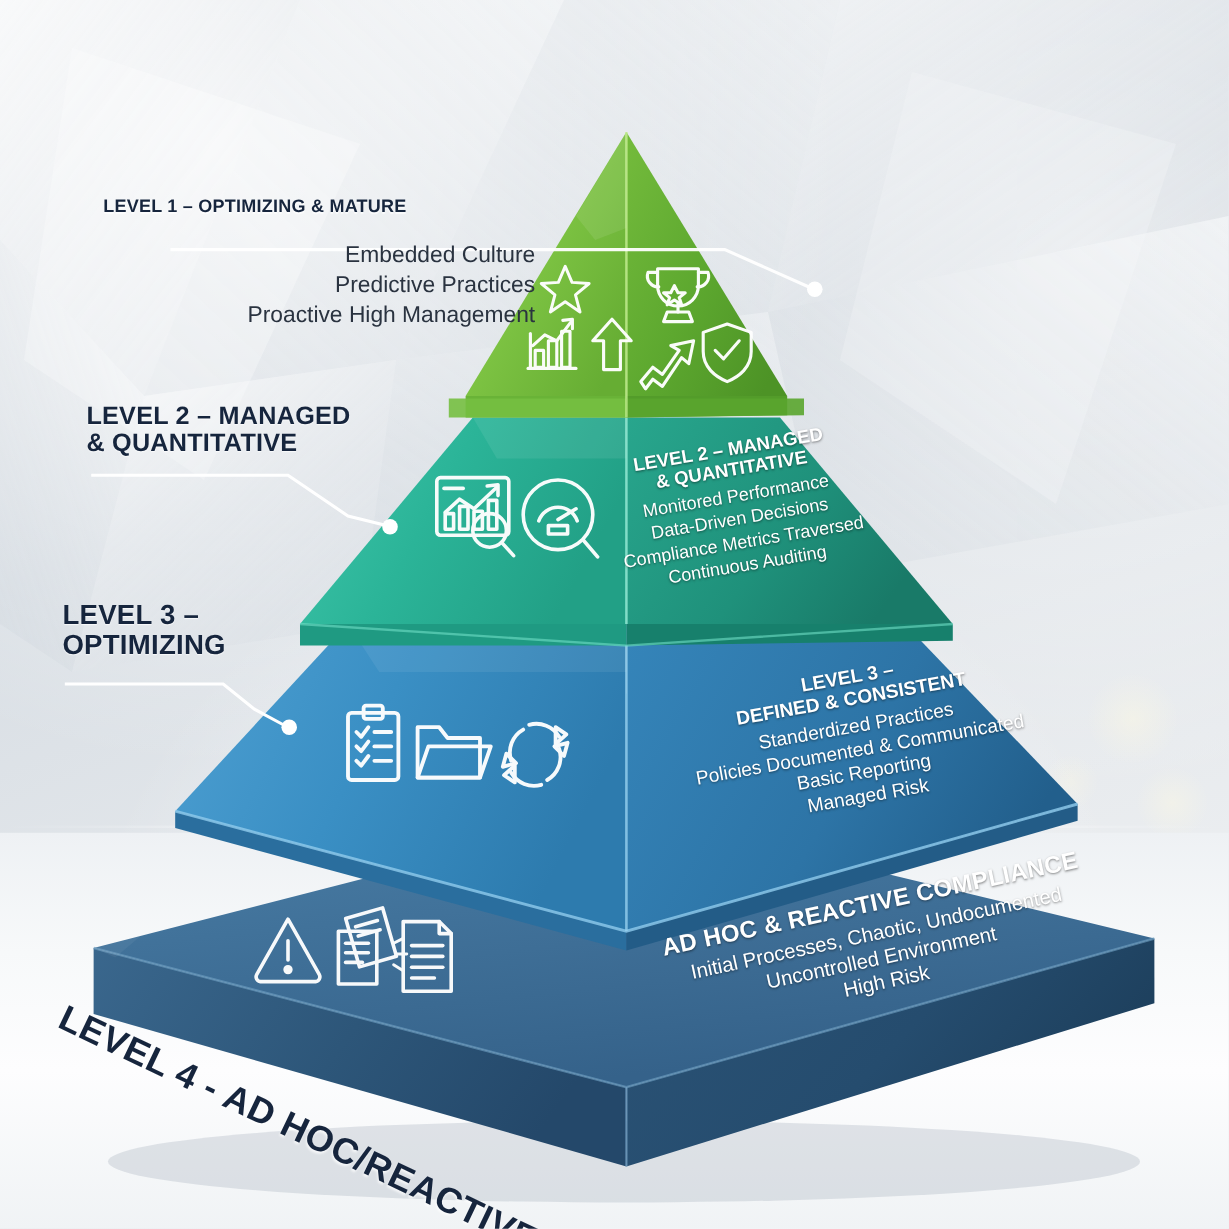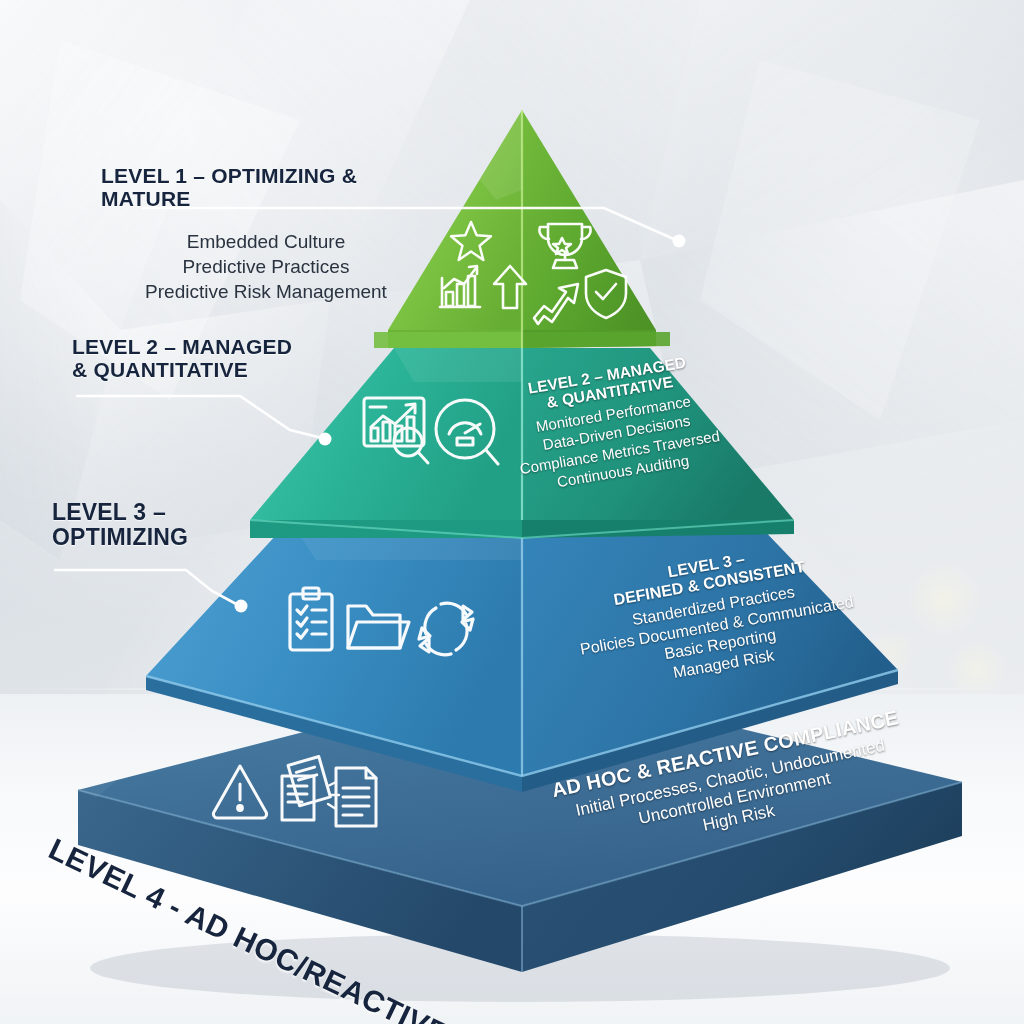--- a/index.html
+++ b/index.html
@@ -33,22 +33,22 @@
   .co-title{
     font-weight:bold;color:#16253d;letter-spacing:.2px;line-height:1.08;
     text-shadow:0 1px 1px rgba(255,255,255,.8);
   }
   .co-rule{height:3px;background:#ffffff;box-shadow:0 1px 2px rgba(80,95,110,.35);}
   .co-body{color:#2a3340;line-height:1.3;}
   .co-body div{white-space:nowrap;}
 
   
   #callout-1{left:86px;top:165px;width:360px;}
-  #callout-1 .co-title{font-size:21px;margin-left:15px;}
-  #callout-1 .co-body{margin-top:8px;text-align:center;font-size:19px;}
+  #callout-1 .co-title{font-size:15px;}
+  #callout-1 .co-body{margin-top:8px;text-align:right;font-size:19px;}
   
   #callout-2{left:72px;top:336px;width:330px;}
   #callout-2 .co-title{font-size:21px;}
   
   #callout-3{left:52px;top:500px;width:300px;}
   #callout-3 .co-title{font-size:23px;}
 
   
   #label-level4{
     position:absolute;left:58px;top:832px;width:420px;
@@ -416,21 +416,21 @@
     <div class="fb-line">Uncontrolled Environment</div>
     <div class="fb-line">High Risk</div>
   </div>
 
   <div class="callout" id="callout-1">
     <div class="co-title">LEVEL 1 – OPTIMIZING &amp; MATURE</div>
     <div class="co-rule" style="margin-top:9px;width:100%;opacity:0"></div>
     <div class="co-body">
       <div>Embedded Culture</div>
       <div>Predictive Practices</div>
-      <div>Predictive Risk Management</div>
+      <div>Proactive High Management</div>
     </div>
   </div>
 
   <div class="callout" id="callout-2">
     <div class="co-title">
       <div>LEVEL 2 – MANAGED</div>
       <div>&amp; QUANTITATIVE</div>
     </div>
   </div>
 

